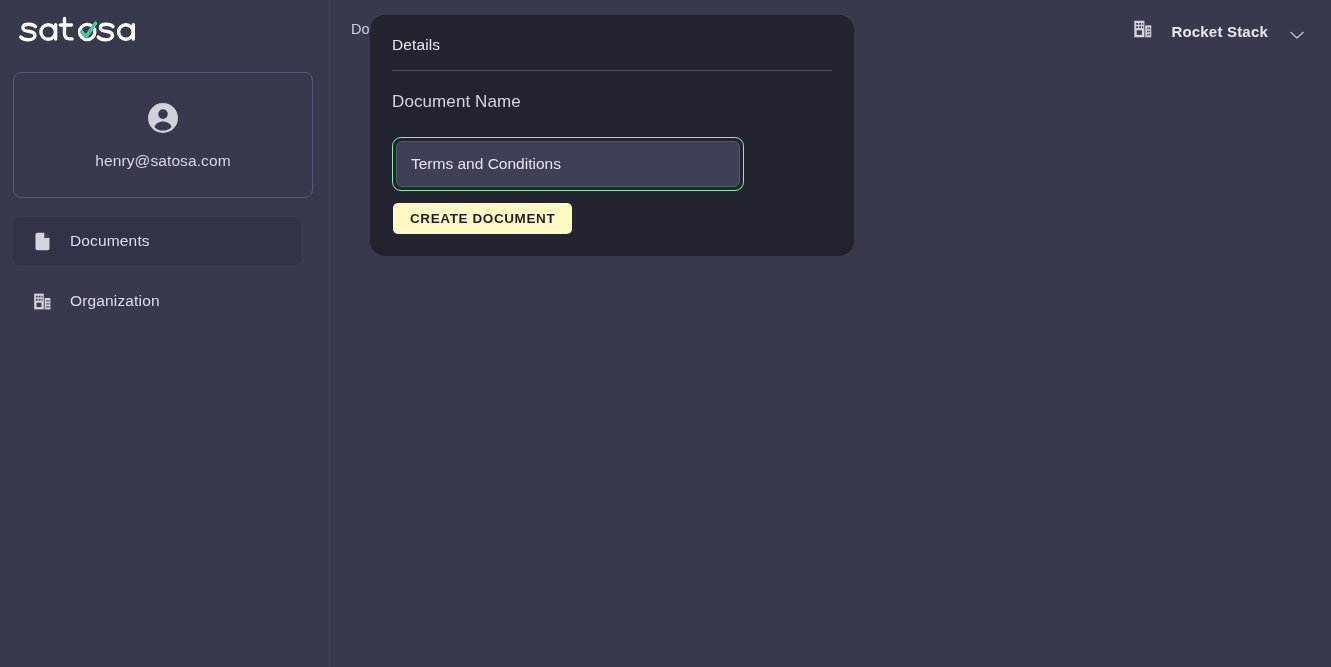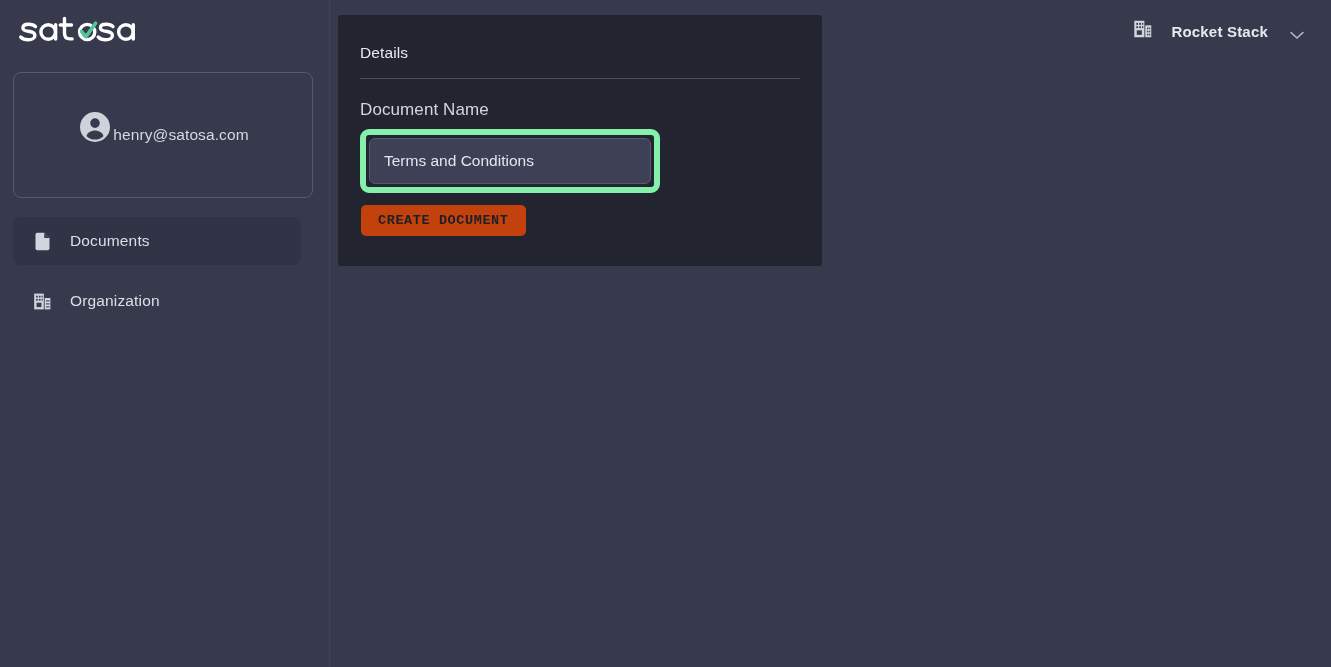--- a/index.html
+++ b/index.html
@@ -38,20 +38,21 @@
     display: block;
   }
 
   .user-card {
     margin: 10px 16px 0 13px;
     height: 126px;
     border: 1px solid #555a72;
     border-radius: 8px;
     background: #373a4d;
     display: flex;
+    flex-direction: column;
     align-items: center;
     justify-content: center;
   }
   .avatar { margin-bottom: 12px; }
   .user-email {
     font-size: 15.5px;
     color: #d6d8e2;
     letter-spacing: 0.1px;
   }
 
@@ -120,73 +121,74 @@
     font-size: 15px;
     font-weight: bold;
     color: #e7e9f0;
     letter-spacing: 0.2px;
   }
   .org-caret { margin-left: 21px; display: flex; align-items: center; }
 
   
   .details-card {
     position: absolute;
-    left: 8px;
+    left: 40px;
     top: 15px;
     width: 484px;
     background: #22242f;
-    border-radius: 3px;
-    padding: 8px 22px;
+    border-radius: 15px;
+    padding: 0 22px;
   }
   .card-title {
     font-size: 15.5px;
     color: #e7e9f0;
     padding: 21px 0 16px 0;
     letter-spacing: 0.1px;
   }
   .card-divider {
     height: 1px;
     background: #4a4d5e;
     margin-bottom: 21px;
   }
   .field-label {
     font-size: 17px;
     color: #d3d5e0;
     margin-bottom: 9px;
     letter-spacing: 0.1px;
   }
   .input-focusring {
     display: inline-block;
-    border: 6px solid #86efac;
+    border: 1px solid #86efac;
     border-radius: 9px;
     padding: 3px;
-    width: 300px;
+    width: 352px;
+    margin-top: 16px;
   }
   .text-input {
     width: 100%;
     height: 46px;
     background: #3e4155;
     border: 1px solid #565a70;
     border-radius: 6px;
     color: #e3e5ee;
     font-family: "Liberation Sans", sans-serif;
     font-size: 15.5px;
     padding: 0 14px;
     outline: none;
     caret-color: #e3e5ee;
   }
   .create-btn {
     margin: 12px 0 22px 1px;
-    background: #c2410c;
+    background: #fef9c3;
     color: #1d2029;
     border: none;
     border-radius: 5px;
     height: 31px;
     padding: 0 17px;
-    font-family: Liberation Mono, monospace;
+    font-family: Liberation Sans, sans-serif;
     font-size: 13.5px;
     font-weight: bold;
     letter-spacing: 0.6px;
     cursor: pointer;
   }
 </style>
 </head>
 <body>
 
 <div class="app">

